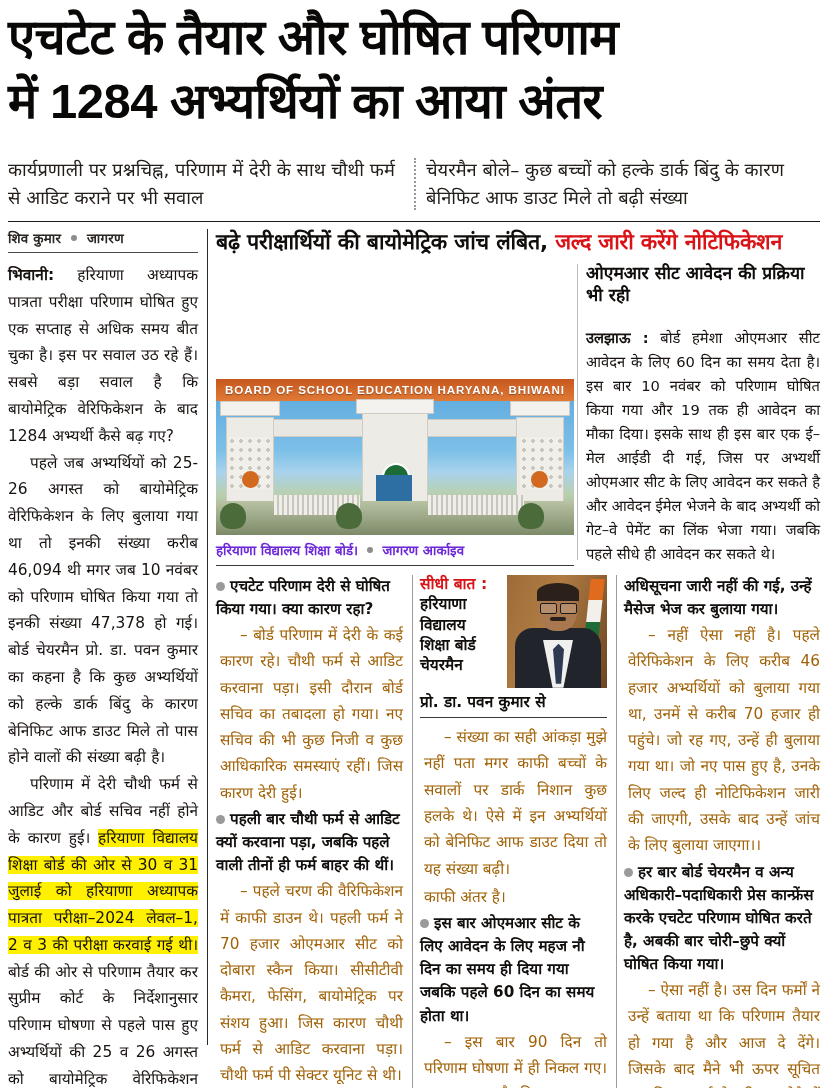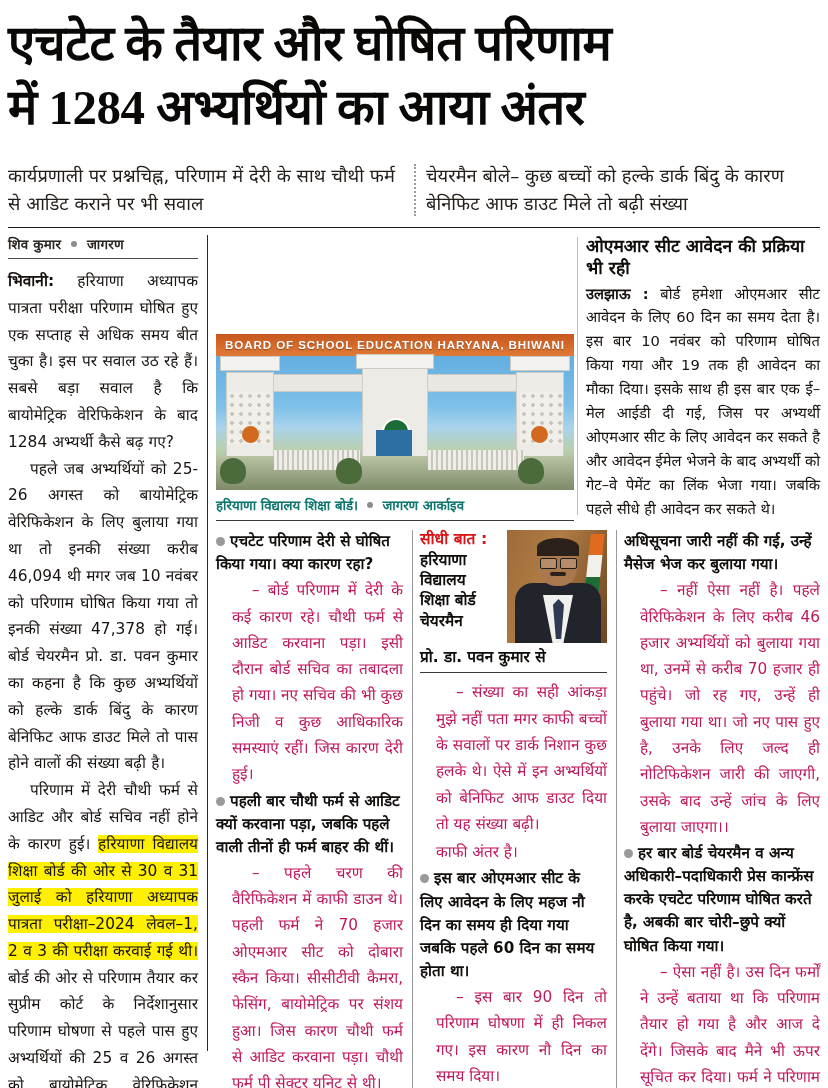--- a/index.html
+++ b/index.html
@@ -7,27 +7,27 @@
   body{
     width:828px;height:1088px;overflow:hidden;
     font-family:"Liberation Serif","DejaVu Serif",serif;
     color:#16120f;
     -webkit-font-smoothing:antialiased;
   }
   .page{position:relative;width:828px;height:1088px;box-sizing:border-box;padding:6px 8px 0 8px;}
 
   
   .headline{
-    font-family:Liberation Serif, serif;
+    font-family:Liberation Sans, sans-serif;
     font-weight:700;
     font-size:49px;
     line-height:1.30;
     letter-spacing:-0.5px;
     color:#0a0806;
-    margin:6px 0 0 0;
+    margin:0 0 0 0;
     white-space:nowrap;
   }
   .headline .l2{display:block;}
 
   
   .deck{
     display:flex;
     margin-top:23px;
     align-items:flex-start;
   }
@@ -148,21 +148,21 @@
       repeating-linear-gradient(90deg,#efeee9 0 3px,#c8c6bd 3px 5px);}
   .photo .f1{left:58px;width:86px;}
   .photo .f2{left:212px;width:96px;}
   .photo .shrub{position:absolute;bottom:6px;width:26px;height:26px;border-radius:50% 50% 40% 40%;background:#4b6b3a;}
   .photo .s1{left:4px;}
   .photo .s2{left:120px;}
   .photo .s3{right:30px;}
 
   .photocap{
     font-family:"DejaVu Sans","Liberation Sans",sans-serif;
-    font-size:13.3px;font-weight:700;color:#0f766e;
+    font-size:13.3px;font-weight:700;color:#6d28d9;
     margin-top:6px;white-space:nowrap;
   }
   .photocap .dot{
     display:inline-block;width:6px;height:6px;border-radius:50%;
     background:#8d8d8d;margin:0 5px 2px 4px;vertical-align:middle;
   }
   .cap-rule{border:0;border-top:1px solid #3a3a3a;margin:6px 0 0 0;}
 
   
   .omrbox{flex:1;padding-left:12px;position:relative;}
@@ -170,43 +170,43 @@
     content:"";position:absolute;left:3px;top:2px;bottom:6px;
     border-left:1px solid #bdbdbd;
   }
   .omr-title{
     font-family:"DejaVu Sans","Liberation Sans",sans-serif;
     font-weight:700;font-size:17.4px;line-height:1.28;color:#0f0c0a;
   }
   .omr-body{
     font-family:"DejaVu Sans","Liberation Sans",sans-serif;
     font-size:14.7px;line-height:1.63;color:#17120f;text-align:justify;
-    margin-top:2px;
+    margin-top:20px;
   }
   .omr-body b{font-weight:700;}
 
   
   .qa{display:flex;margin-top:9px;flex:1;}
   .qcol{width:196px;padding-right:9px;box-sizing:border-box;}
   .qcol.last{padding-right:0;}
   .qrule{width:0;border-left:1px solid #9c9c9c;margin:0 7px 0 0;align-self:stretch;}
 
   .q{
     font-family:"DejaVu Sans","Liberation Sans",sans-serif;
     font-weight:700;font-size:15.2px;line-height:1.52;color:#110e0c;
     margin:0 0 1px 0;
   }
   .q .bullet{
     display:inline-block;width:9px;height:9px;border-radius:50%;
     background:#9a9a9a;margin-right:5px;vertical-align:baseline;
   }
   .a{
     font-family:"DejaVu Sans","Liberation Sans",sans-serif;
-    font-size:15.3px;line-height:1.72;text-align:justify;color:#be185d;
-    margin:0 0 2px 16px;text-indent:20px;
+    font-size:15.3px;line-height:1.72;text-align:justify;color:#a16207;
+    margin:0 0 2px 4px;text-indent:20px;
   }
 
   
   .ivbox{display:flex;align-items:flex-start;margin-bottom:4px;}
   .ivtext{width:82px;}
   .iv-label{
     font-family:"DejaVu Sans","Liberation Sans",sans-serif;
     font-weight:700;font-size:15.6px;color:#d81418;line-height:1.25;
     white-space:nowrap;
   }
@@ -263,20 +263,23 @@
       <p class="ptext"><span class="dateline">भिवानी:</span><span> हरियाणा अध्यापक पात्रता परीक्षा परिणाम घोषित हुए एक सप्ताह से अधिक समय बीत चुका है। इस पर सवाल उठ रहे हैं। सबसे बड़ा सवाल है कि बायोमेट्रिक वेरिफिकेशन के बाद 1284 अभ्यर्थी कैसे बढ़ गए?</span></p>
       <p class="ptext">पहले जब अभ्यर्थियों को 25-26 अगस्त को बायोमेट्रिक वेरिफिकेशन के लिए बुलाया गया था तो इनकी संख्या करीब 46,094 थी मगर जब 10 नवंबर को परिणाम घोषित किया गया तो इनकी संख्या 47,378 हो गई। बोर्ड चेयरमैन प्रो. डा. पवन कुमार का कहना है कि कुछ अभ्यर्थियों को हल्के डार्क बिंदु के कारण बेनिफिट आफ डाउट मिले तो पास होने वालों की संख्या बढ़ी है।</p>
       <p class="ptext"><span>परिणाम में देरी चौथी फर्म से आडिट और बोर्ड सचिव नहीं होने के कारण हुई। </span><span class="hl">हरियाणा विद्यालय शिक्षा बोर्ड की ओर से 30 व 31 जुलाई को हरियाणा अध्यापक पात्रता परीक्षा–2024 लेवल–1, 2 व 3 की परीक्षा करवाई गई थी।</span><span> बोर्ड की ओर से परिणाम तैयार कर सुप्रीम कोर्ट के निर्देशानुसार परिणाम घोषणा से पहले पास हुए अभ्यर्थियों की 25 व 26 अगस्त को बायोमेट्रिक वेरिफिकेशन करवाई गई। जिसके लिए 46,094 अभ्यर्थियों को बुलाया गया। तब लगा कि परिणाम एक-दो दिन में घोषित जाएगा मगर इसे 101 दिन बाद 10 नवंबर को घोषित किया गया।</span></p>
 
     </div>
 
     <div class="vrule"></div>
 
     <div class="right">
 
+      <div class="subhead">
+        <span>बढ़े परीक्षार्थियों की बायोमेट्रिक जांच लंबित,</span><span class="red"> जल्द जारी करेंगे नोटिफिकेशन</span>
+      </div>
 
       <div class="photorow">
         <div class="photo-wrap">
           <div class="photo">
             <div class="band">
                 <span>BOARD OF SCHOOL EDUCATION HARYANA, BHIWANI</span>
               </div>
             <div class="lintel"></div>
             <div class="pillar p1"></div>
             <div class="pillar p2"></div>

